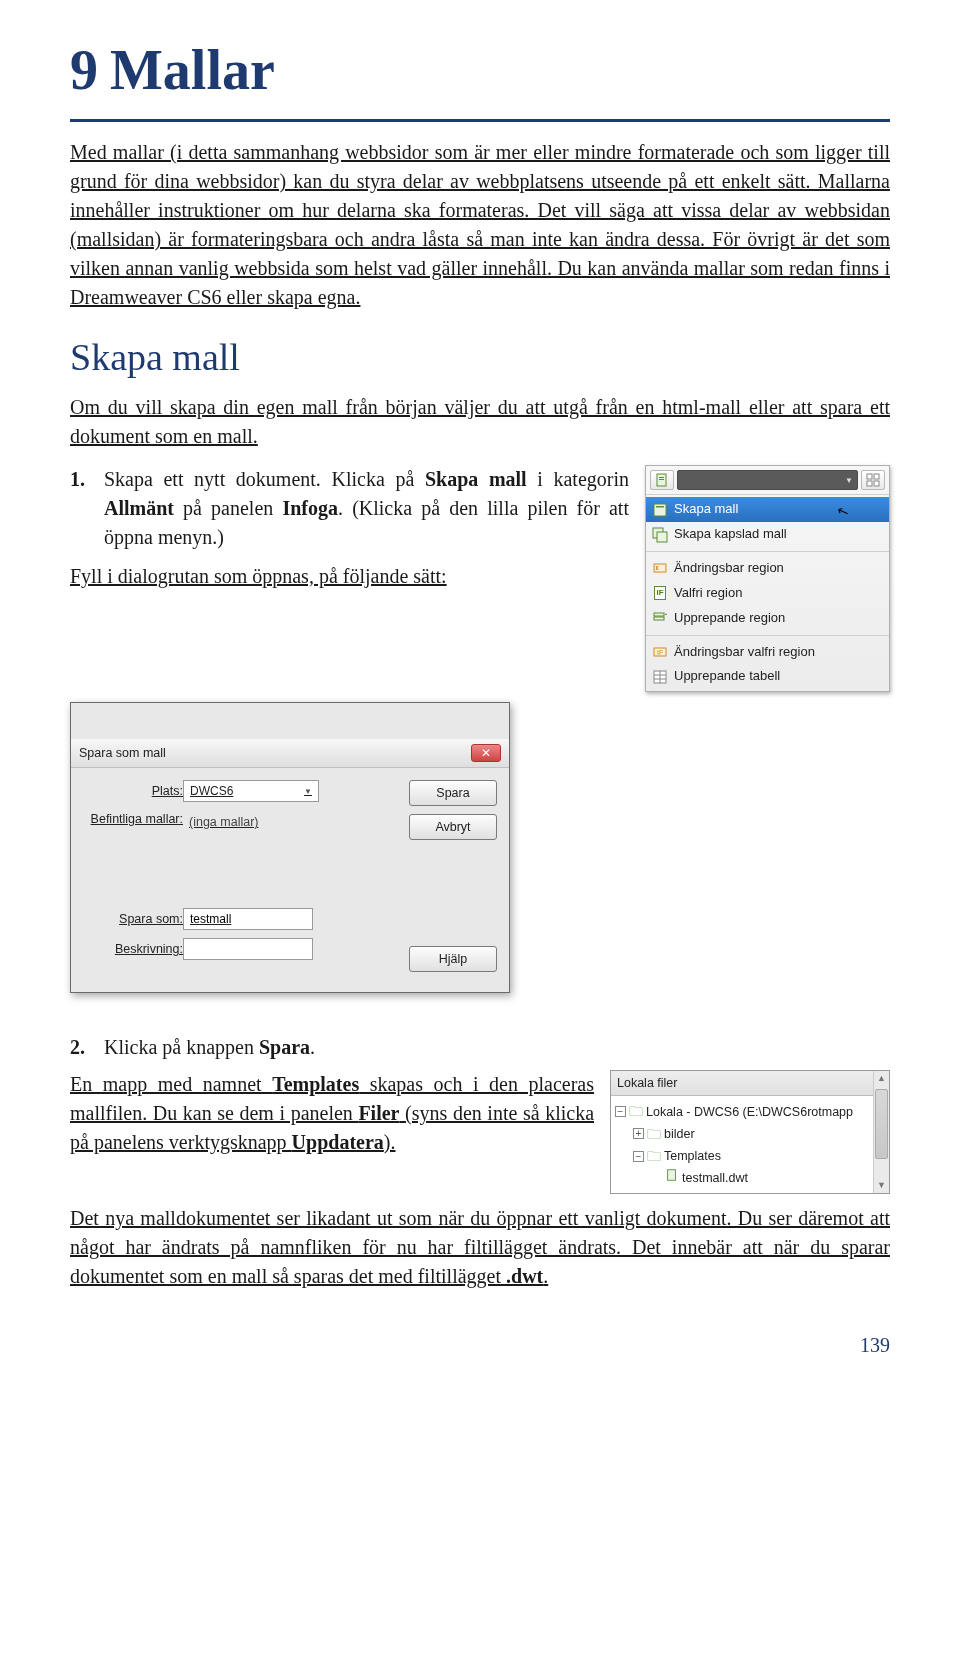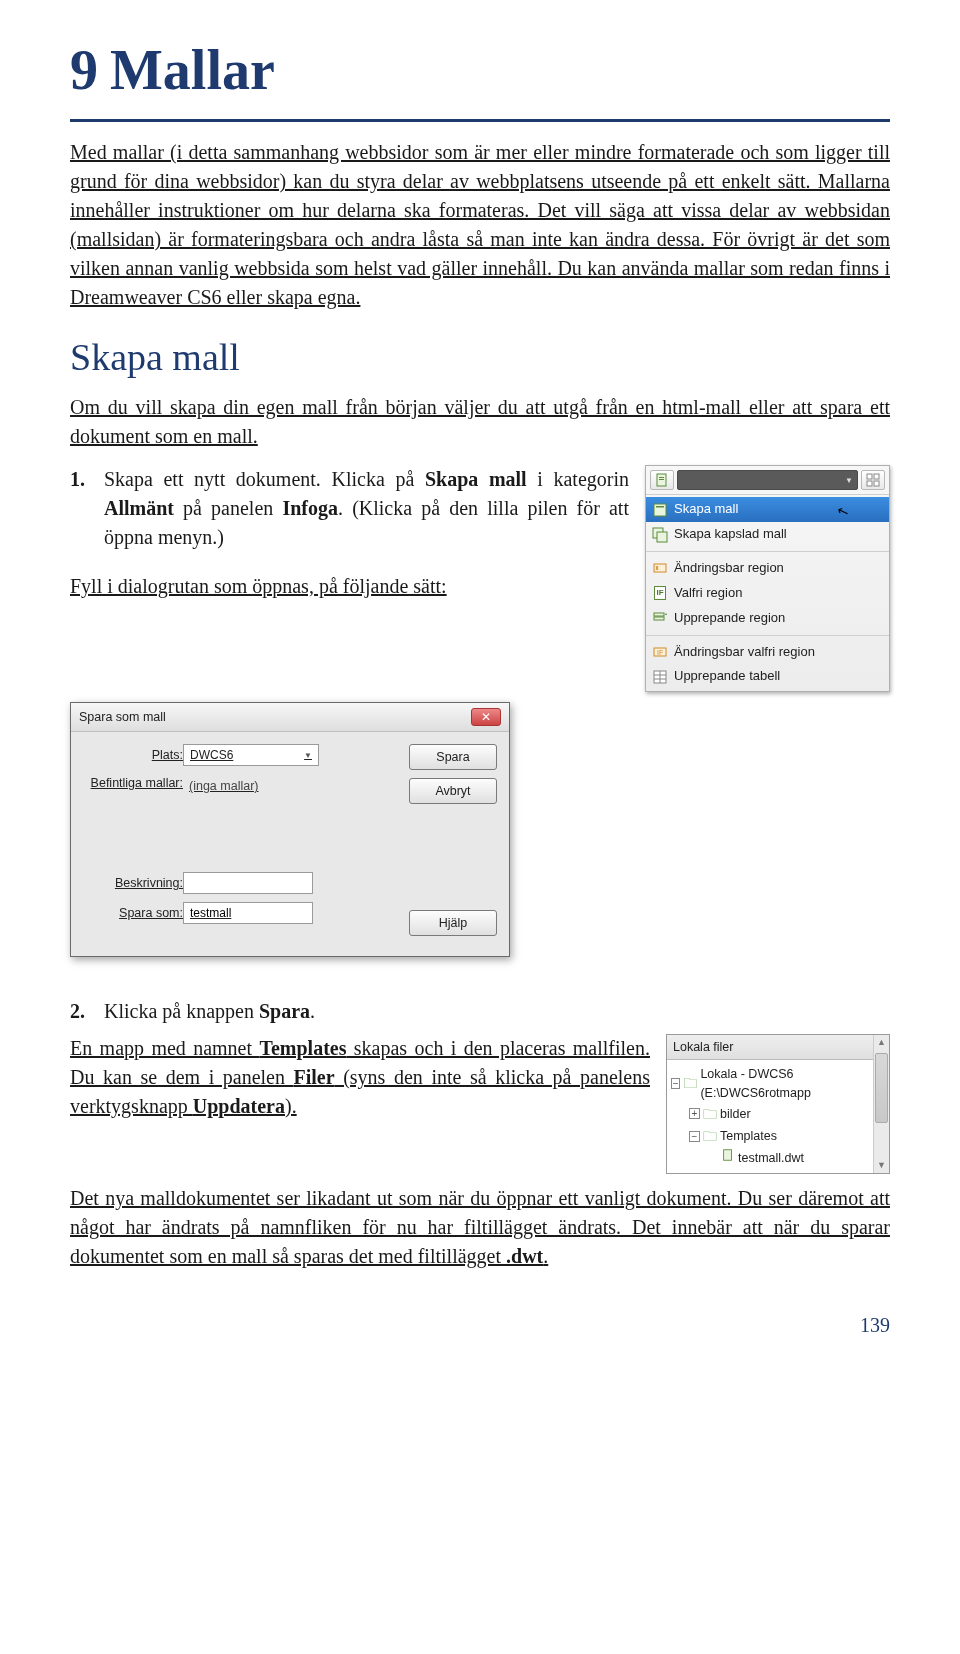--- a/index.html
+++ b/index.html
@@ -120,21 +120,21 @@
     font-family: Tahoma, Arial, sans-serif;
     font-size: 12.5px;
     color: #222;
     box-shadow: 2px 3px 8px rgba(0,0,0,0.35);
     margin-top: 8px;
   }
   .dialog-title {
     background: linear-gradient(#f7f7f7, #dedede);
     border-bottom: 1px solid #c0c0c0;
     padding: 5px 8px;
-    display:flex; justify-content:space-between; align-items:flex-end;
+    display:flex; justify-content:space-between; align-items:flex-end;margin-top:36px;
   }
   .dialog-close {
     width:30px; height:18px;
     background: linear-gradient(#e88,#c44);
     border:1px solid #a33;
     border-radius:3px;
     color:#fff; text-align:center; font-size:12px; line-height:16px;
   }
   .dialog-body {
     padding: 12px 12px 20px 12px;
@@ -177,21 +177,21 @@
     display:flex; flex-direction:column; gap:8px;
   }
   .dlg-main {
     display:flex; gap:20px; align-items:flex-start;
   }
   .dlg-fields { flex:1; }
   .dlg-spacer { height: 68px; }
 
   
   .filetree {
-    width: 224px;
+    width: 280px;
     border:1px solid #9a9a9a;
     background: #fff;
     font-family: Tahoma, Arial, sans-serif;
     font-size:12.5px;
     color:#222;
     flex-shrink:0;
     position:relative;
   }
   .ft-header{
     background: linear-gradient(#eee,#e0e0e0);
@@ -247,21 +247,21 @@
 <div class="content-row">
   <div class="content-col">
     <ol class="steps">
       <li>
         <span class="n">1.</span>
         <span class="t">
           <span>Skapa ett nytt dokument. Klicka på </span><span class="bold">Skapa mall</span><span> i kategorin </span><span class="bold">Allmänt</span><span> på panelen </span><span class="bold">Infoga</span><span>. (Klicka på den lilla pilen för att öppna menyn.)</span>
         </span>
       </li>
     </ol>
-    <p class="body" style="margin-top:20px;">Fyll i dialogrutan som öppnas, på följande sätt:</p>
+    <p class="body" style="margin-top:10px;">Fyll i dialogrutan som öppnas, på följande sätt:</p>
   </div>
 
   <div class="menu-panel">
     <div class="menu-header">
       <div class="hbtn">
         <svg class="svg-ic" viewBox="0 0 16 16">
             <rect x="3" y="2" width="9" height="12" fill="#eaf5e0" stroke="#5a8a3a"></rect>
             <rect x="5" y="5" width="5" height="1" fill="#5a8a3a"></rect>
             <rect x="5" y="7" width="5" height="1" fill="#5a8a3a"></rect>
           </svg>
@@ -364,26 +364,26 @@
           <div class="dlg-select">
             <span>DWCS6</span>
           </div>
         </div>
         <div class="dlg-row" style="align-items:flex-start;">
           <div class="dlg-label">Befintliga mallar:</div>
           <div class="dlg-list">(inga mallar)</div>
         </div>
         <div class="dlg-spacer"></div>
         <div class="dlg-row">
+          <div class="dlg-label">Spara som:</div>
+          <input class="dlg-input" value="testmall" style="">
+        </div>
+        <div class="dlg-row">
           <div class="dlg-label">Beskrivning:</div>
           <input class="dlg-input" value="" style="">
-        </div>
-        <div class="dlg-row">
-          <div class="dlg-label">Spara som:</div>
-          <input class="dlg-input" value="testmall" style="">
         </div>
       </div>
       <div class="dlg-buttons">
         <div class="dlg-btn">Spara</div>
         <div class="dlg-btn">Avbryt</div>
         <div style="height:90px;"></div>
         <div class="dlg-btn">Hjälp</div>
       </div>
     </div>
   </div>

